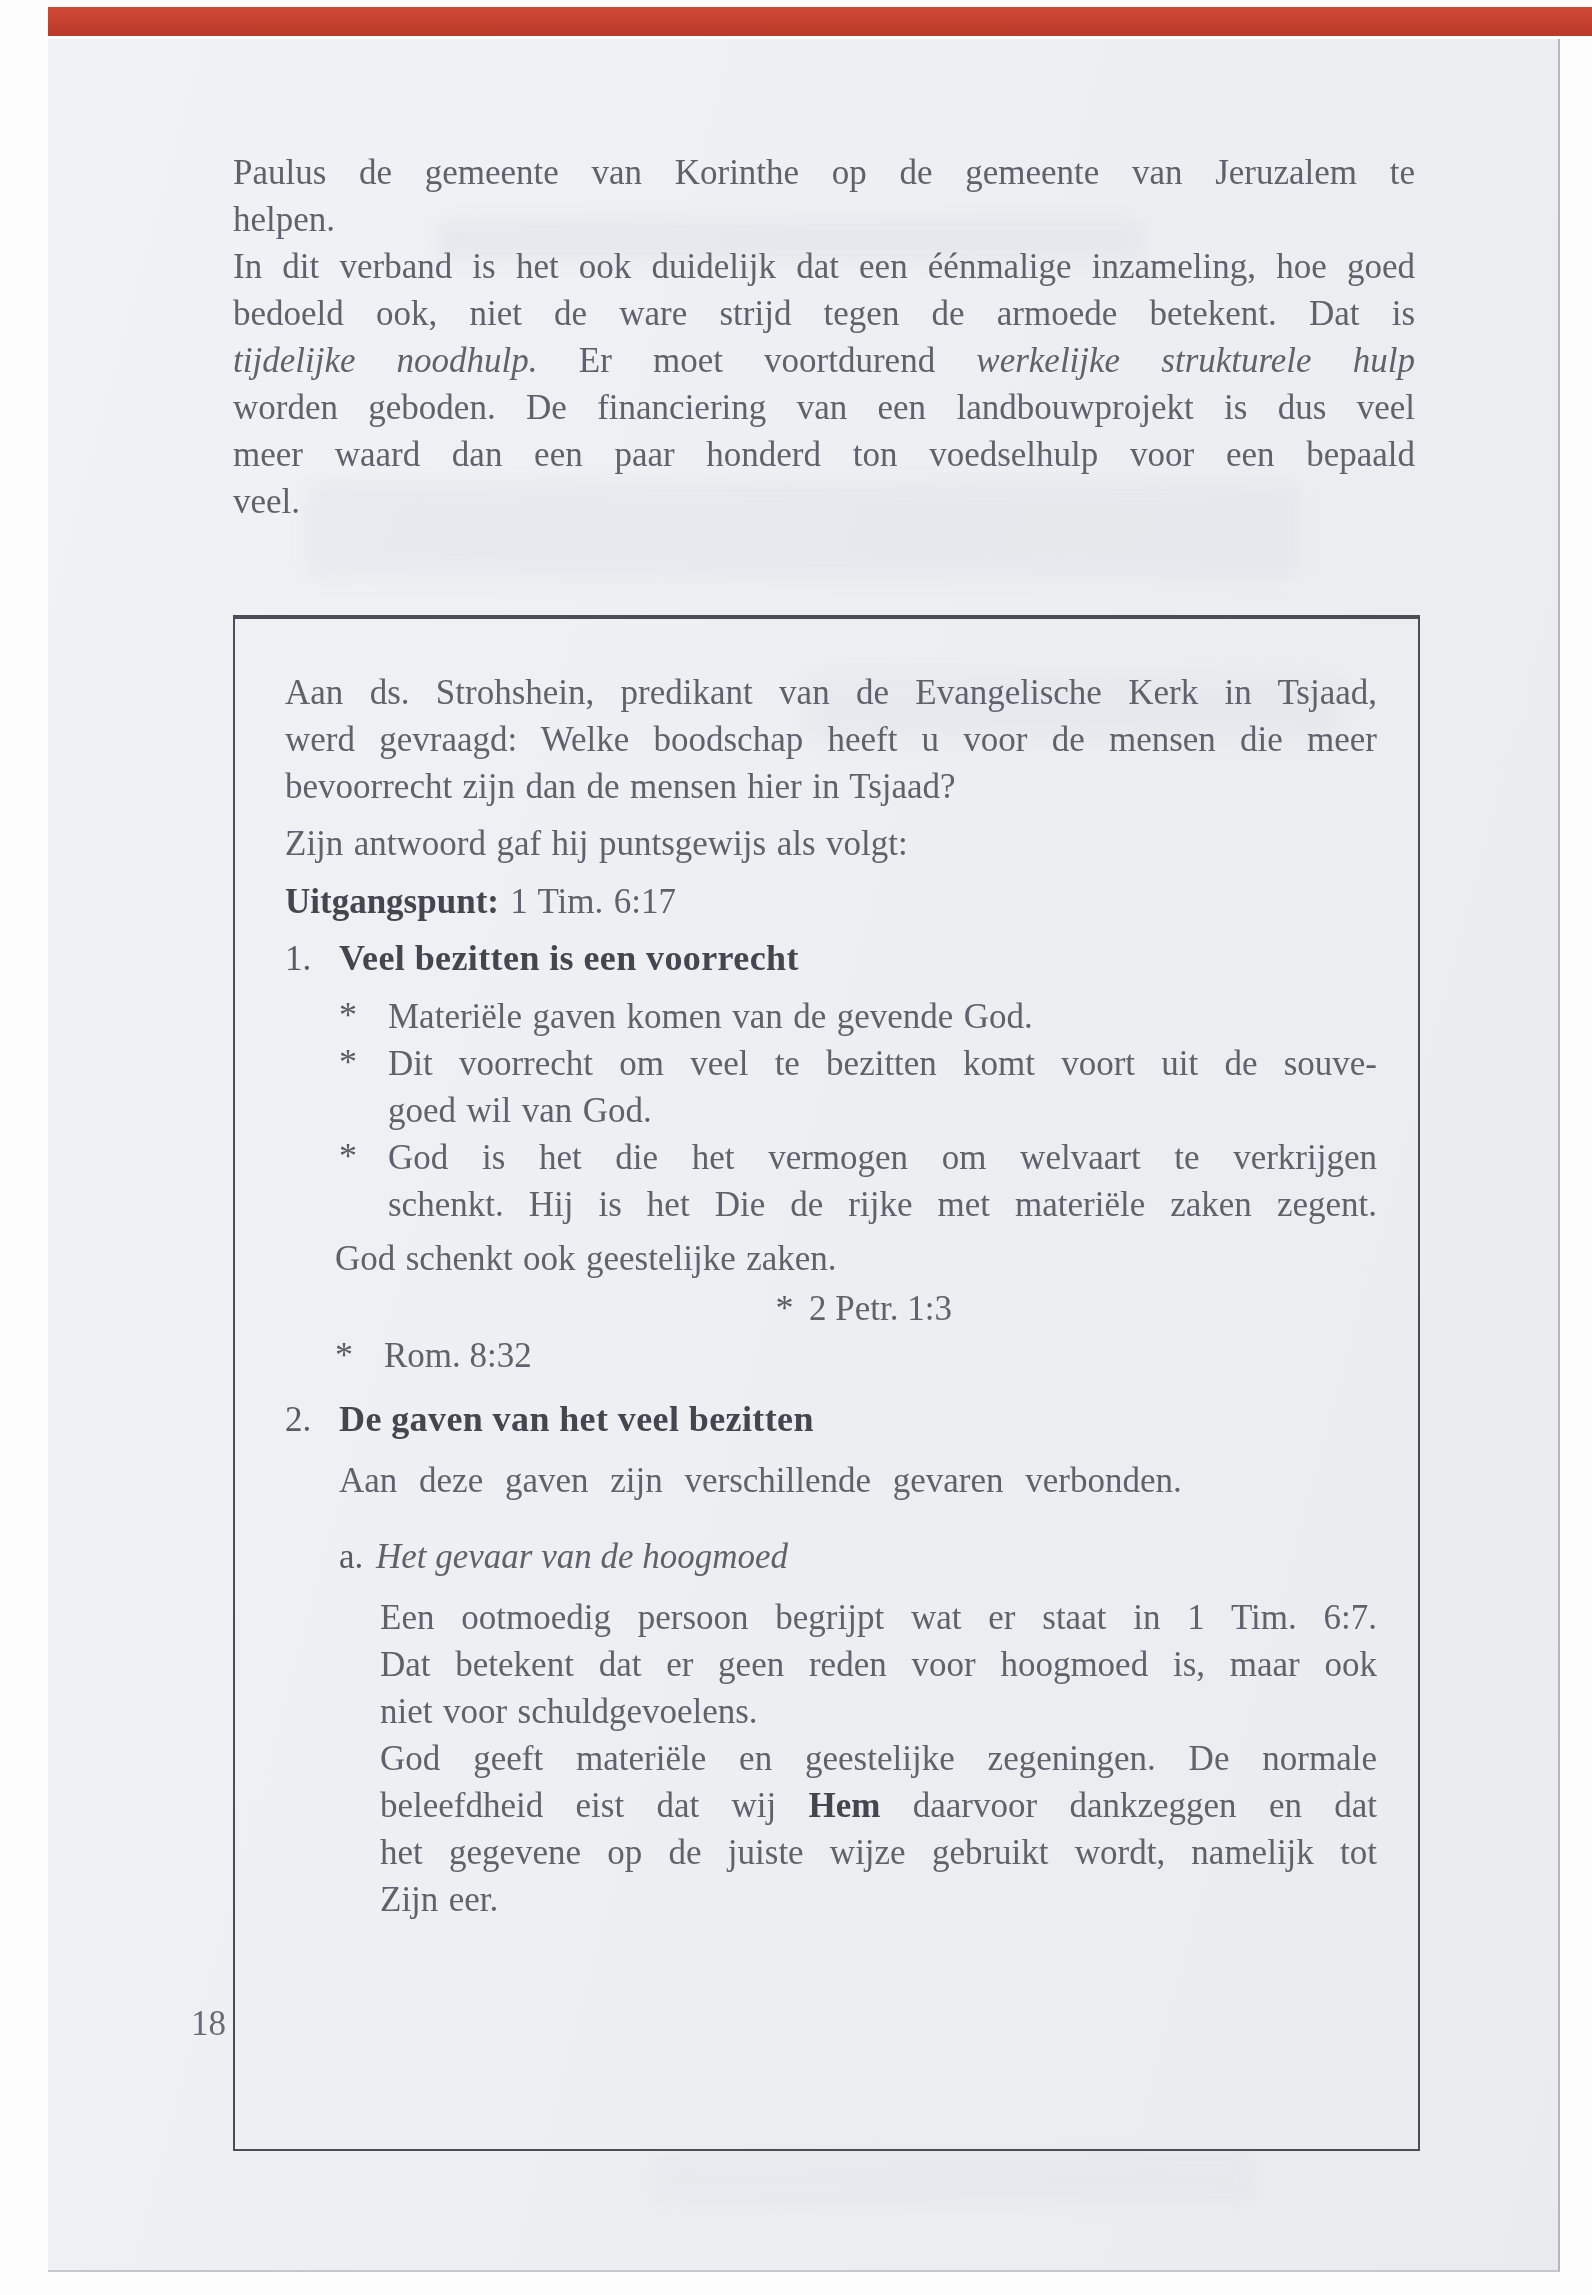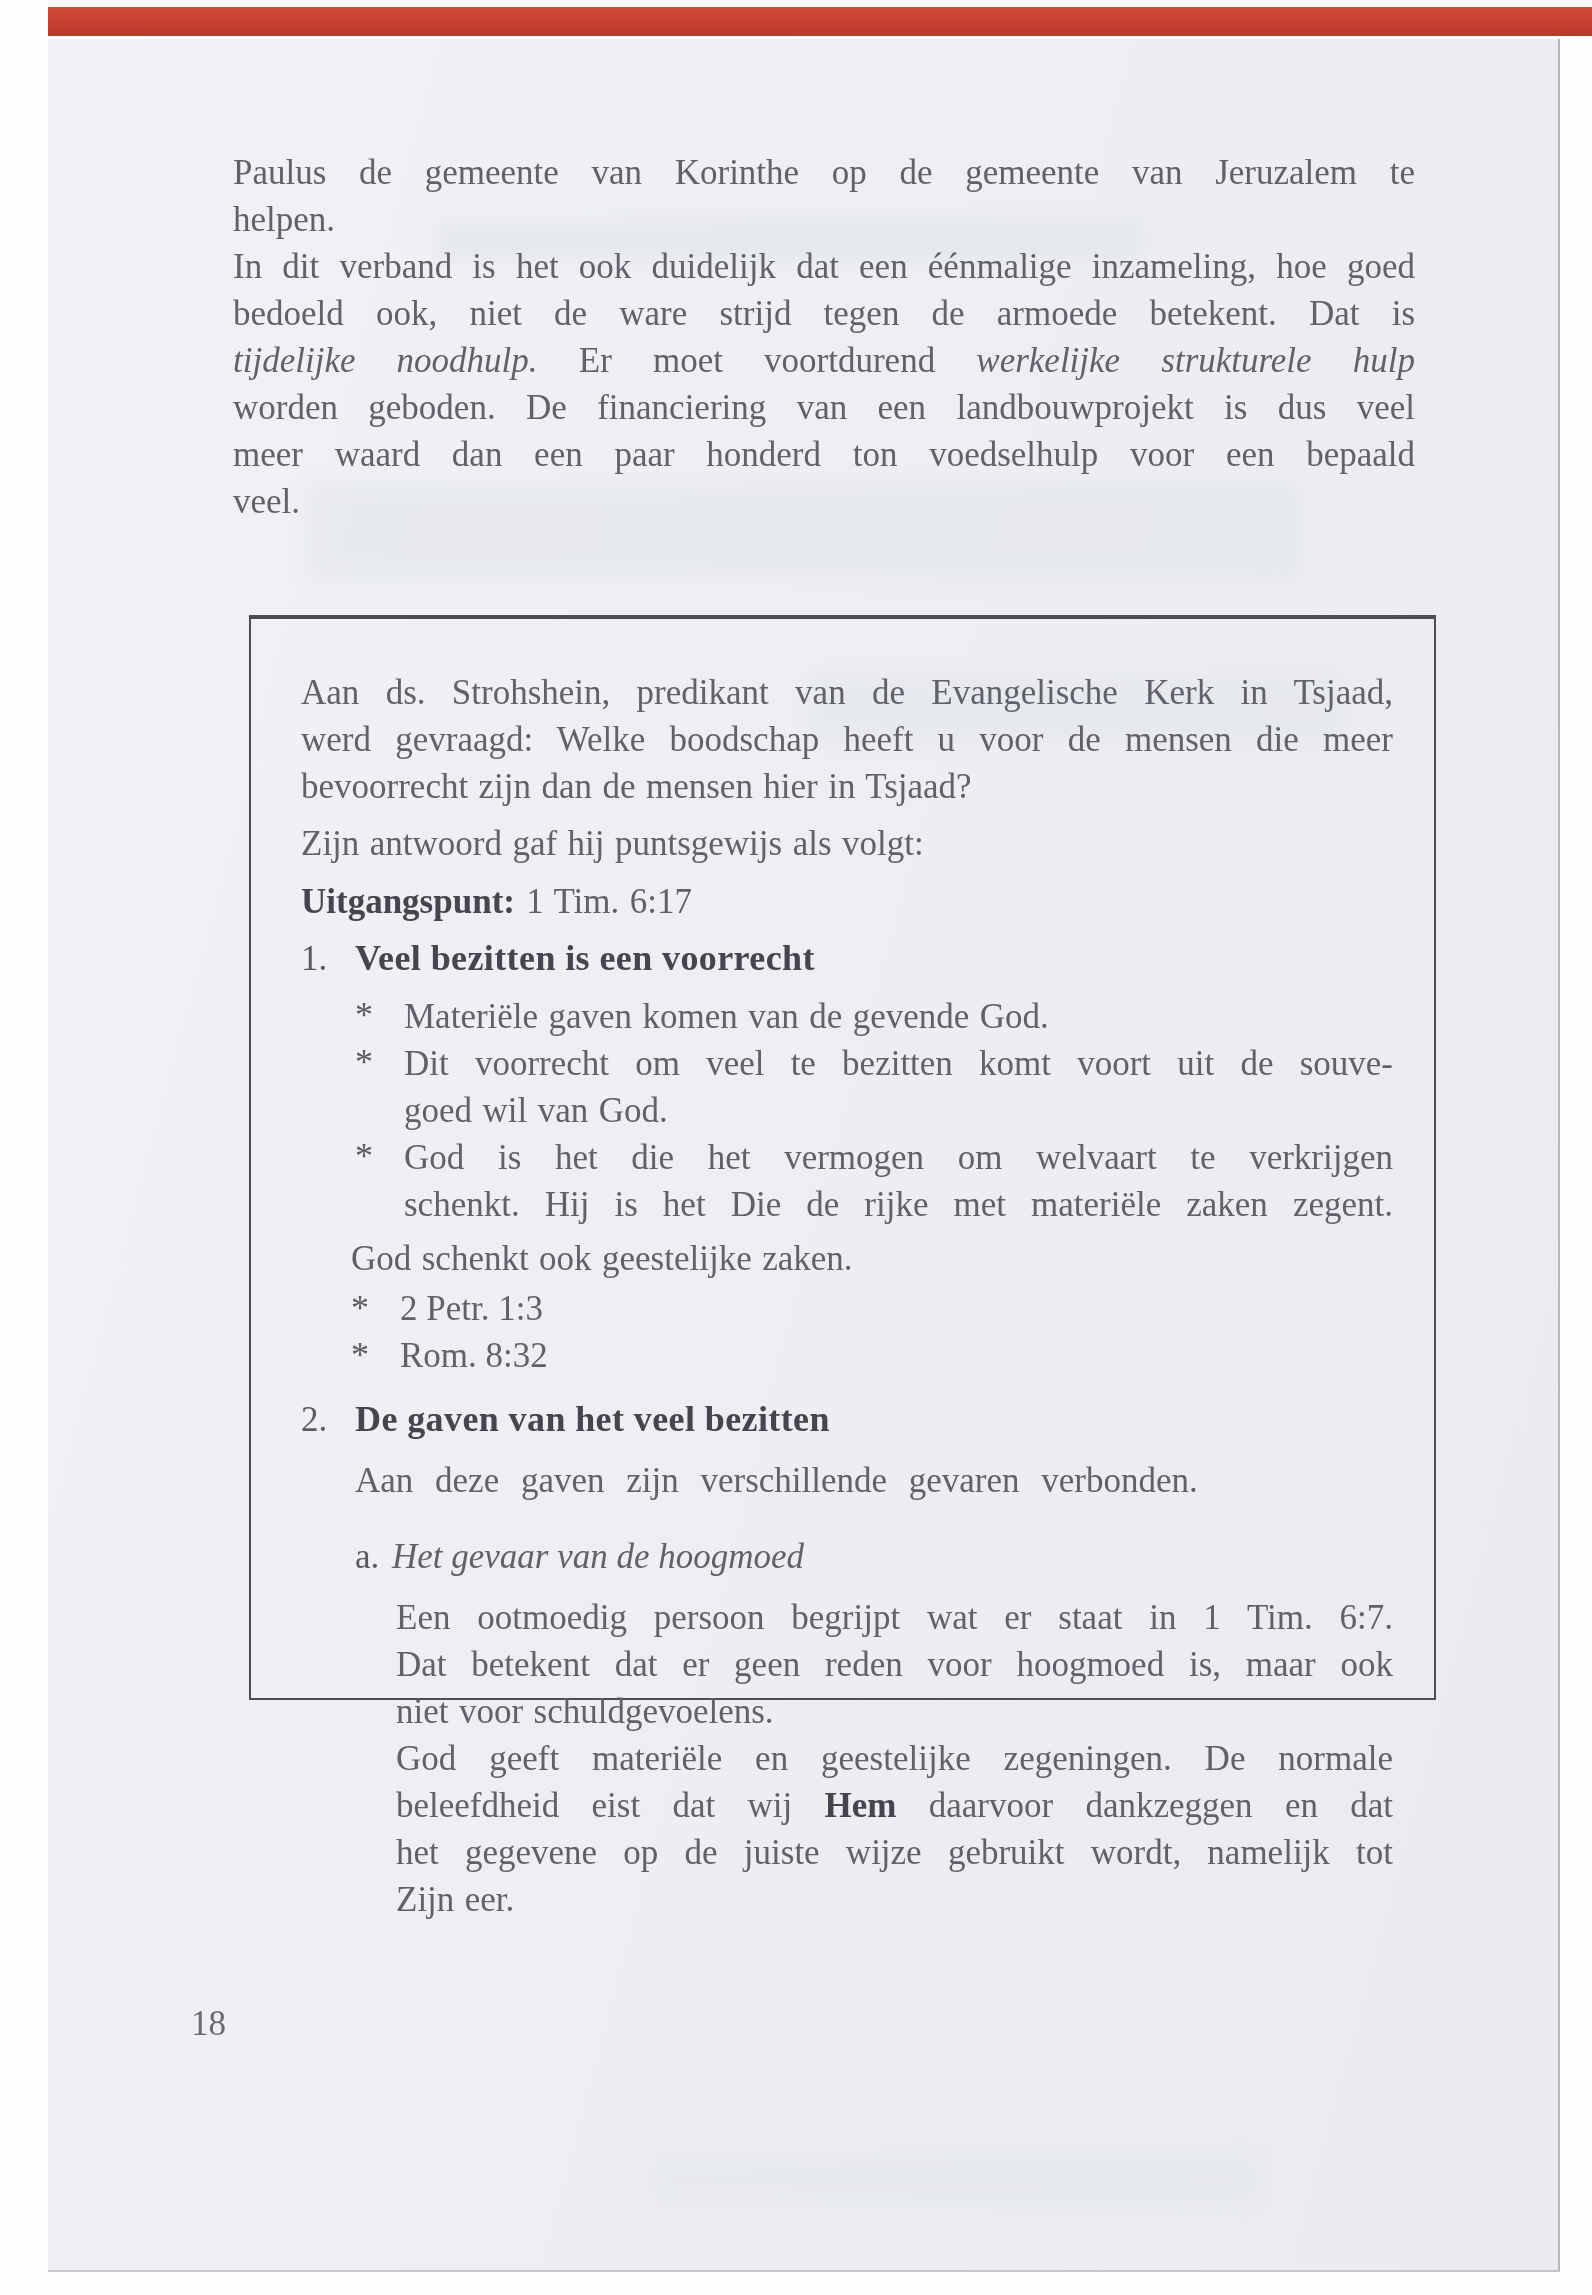--- a/index.html
+++ b/index.html
@@ -31,25 +31,25 @@
   .sm4{left:604px;top:2114px;width:604px;height:52px;opacity:.35;}
 
   .line{height:47px;line-height:47px;overflow:hidden;word-spacing:1.7px;font-size:35px;}
   .j{text-align:justify;text-align-last:justify;}
   .it{font-style:italic;}
   .bd{font-weight:bold;color:#45454f;}
 
   .intro{position:absolute;left:185px;top:110px;width:1182px;}
 
   .qbox{
-    position:absolute;left:185px;top:576px;width:1187px;height:1085px;
+    position:absolute;left:185px;top:576px;width:1187px;height:1536px;
     border:2.6px solid #4c4c56;border-top-width:4.3px;
-    padding:50px 41px 0 50px;box-sizing:border-box;margin-left:16px;
+    padding:50px 41px 0 50px;box-sizing:border-box;
   }
-  .mt4{margin-top:3.5px;}
+  .mt4{margin-top:3.5px;text-align:center;}
   .mt8{margin-top:7px;}
   .mt12{margin-top:10.4px;}
   .mt16{margin-top:14px;}
   .mt20{margin-top:17.3px;}
   .mt34{margin-top:29px;}
 
   .refsp{margin-left:11.2px;}
   .hrow{height:47px;line-height:47px;font-size:35px;}
   .num{display:inline-block;width:54px;color:#5a5a64;}
   .ht{font-size:36px;letter-spacing:0.4px;}

